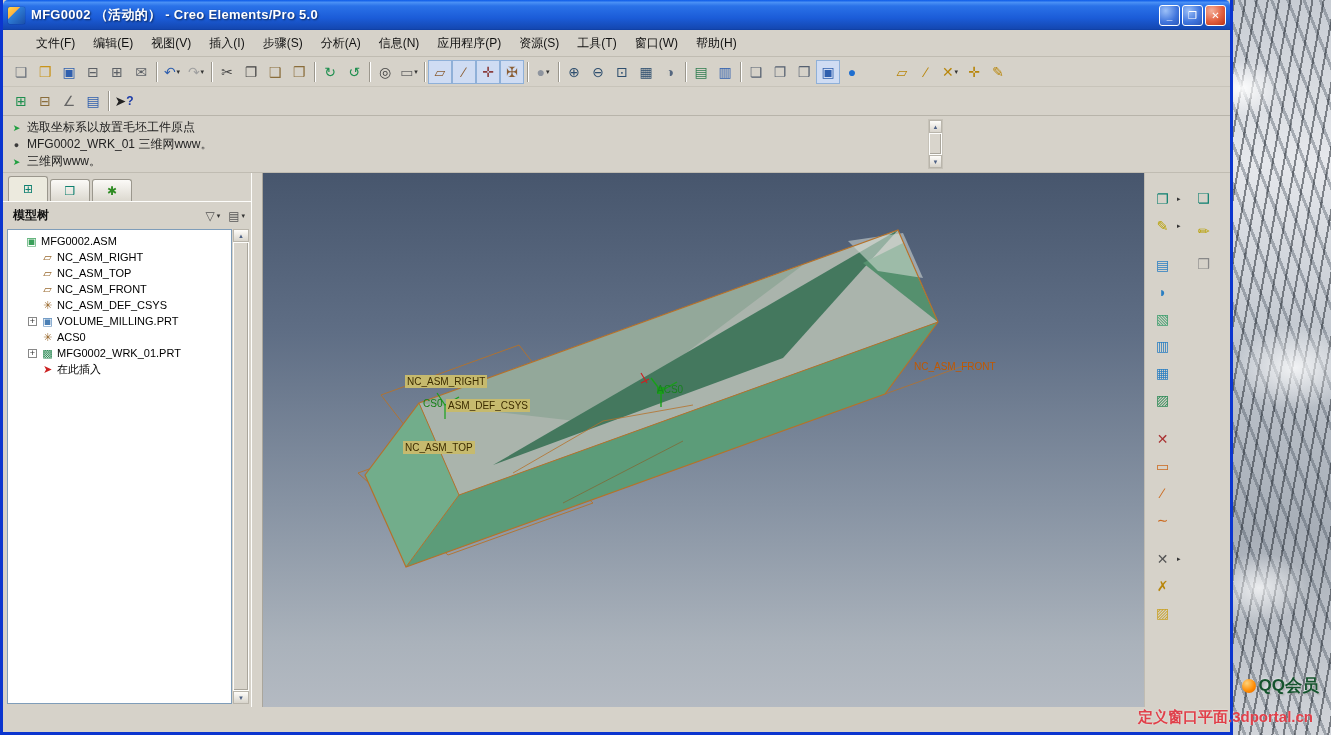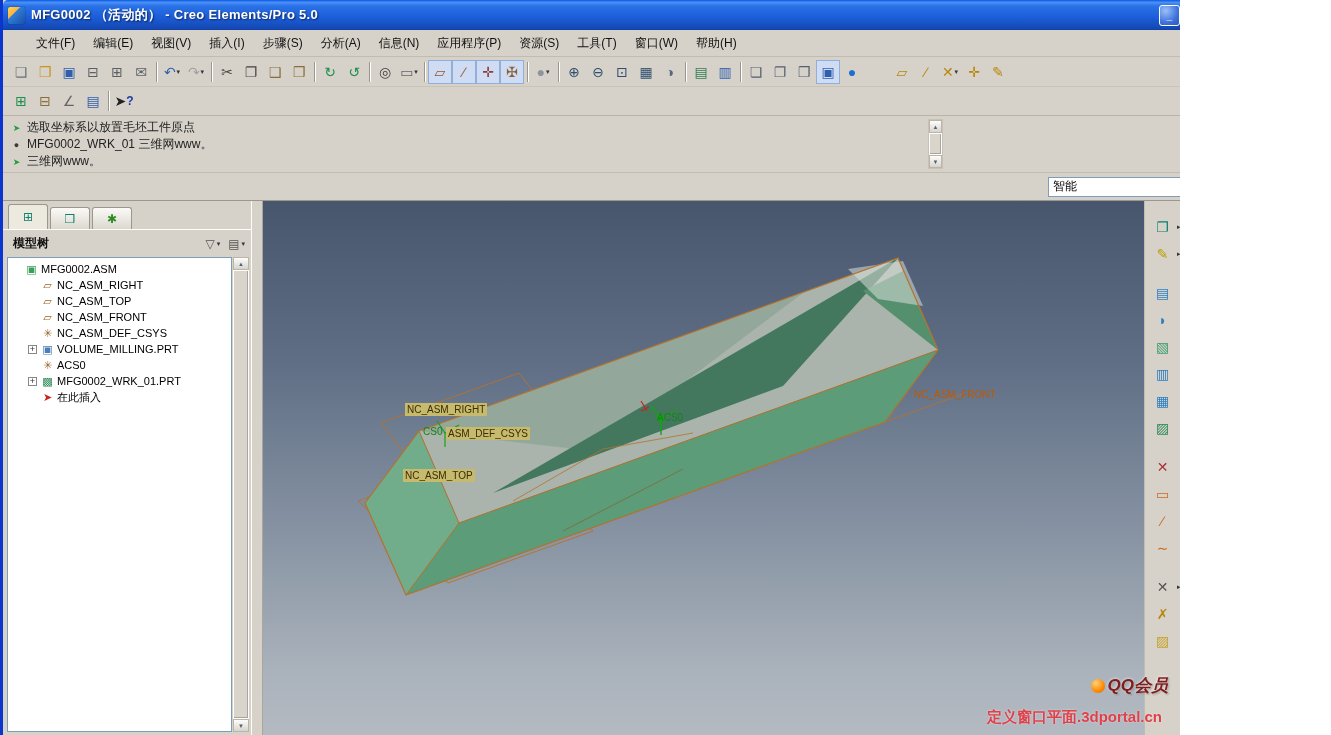--- a/index.html
+++ b/index.html
@@ -1,30 +1,30 @@
 <!DOCTYPE html>
 <html><head>
 <meta charset="utf-8">
 <style>
   html,body{margin:0;padding:0;}
-  .screen{position:relative;width:1180px;height:735px;overflow:hidden;
+  .screen{position:relative;width:1331px;height:735px;overflow:hidden;
     font-family:"Liberation Sans","DejaVu Sans",sans-serif;background:#9aa2ac;}
 
   
   .desktop{position:absolute;top:0;right:0;width:120px;height:100%;
     background:
       radial-gradient(60px 40px at 25% 12%, rgba(255,255,255,.95), transparent 70%),
       radial-gradient(90px 60px at 70% 50%, rgba(255,255,255,.8), transparent 70%),
       radial-gradient(70px 50px at 40% 80%, rgba(255,255,255,.75), transparent 70%),
       repeating-linear-gradient(100deg, rgba(30,36,44,.5) 0 2px, transparent 2px 11px),
       repeating-linear-gradient(68deg, rgba(70,80,92,.38) 0 3px, transparent 3px 15px),
       linear-gradient(180deg,#c7ccd3 0%,#e6e8ec 22%,#bfc5cd 48%,#a7aeb7 72%,#d2d5da 100%);}
 
-  .wm-qq{position:absolute;right:12px;bottom:38px;color:#7f1d1d;font-weight:bold;font-size:17px;
-    font-style:italic;text-shadow:0 0 3px #fff,1px 1px 2px rgba(0,0,0,.4);display:flex;align-items:center;gap:3px;z-index:60;}
+  .wm-qq{position:absolute;right:12px;bottom:38px;color:#14532d;font-weight:bold;font-size:17px;
+    text-shadow:0 0 3px #fff,1px 1px 2px rgba(0,0,0,.4);display:flex;align-items:center;gap:3px;z-index:60;}
   .qq-dot{display:inline-block;width:14px;height:14px;border-radius:50%;
     background:radial-gradient(circle at 35% 30%,#ffd27a,#ff8a00 60%,#e06000);}
   .wm-site{position:absolute;right:18px;bottom:8px;color:#e0404a;font-weight:bold;font-size:15px;
     text-shadow:0 0 2px rgba(255,255,255,.6);z-index:60;white-space:nowrap;}
 
   
   .window{position:absolute;top:0;left:0;width:1233px;height:735px;box-sizing:border-box;
     border:3px solid #0b35cf;border-top:none;background:#d6d2c9;}
 
   .titlebar{height:30px;display:flex;align-items:center;padding:0 4px 0 5px;border-radius:5px 5px 0 0;
@@ -469,26 +469,20 @@
             <span class="msg-text">三维网www。</span>
           </div>
         </div>
       <div class="msg-scroll">
         <span class="sb-arrow">▲</span>
         <span class="sb-thumb"></span>
         <span class="sb-arrow">▼</span>
       </div>
     </div>
 
-    <div class="filterbar">
-      <div class="combo">
-        <span class="combo-text">智能</span>
-        <span class="combo-btn">▾</span>
-      </div>
-    </div>
 
     <div class="main">
 
       <div class="navigator">
         <div class="nav-tabs">
 
             <span class="nav-tab active">
               <span class="tab-glyph" style="color: rgb(14, 128, 112);">⊞</span>
             </span>
 

